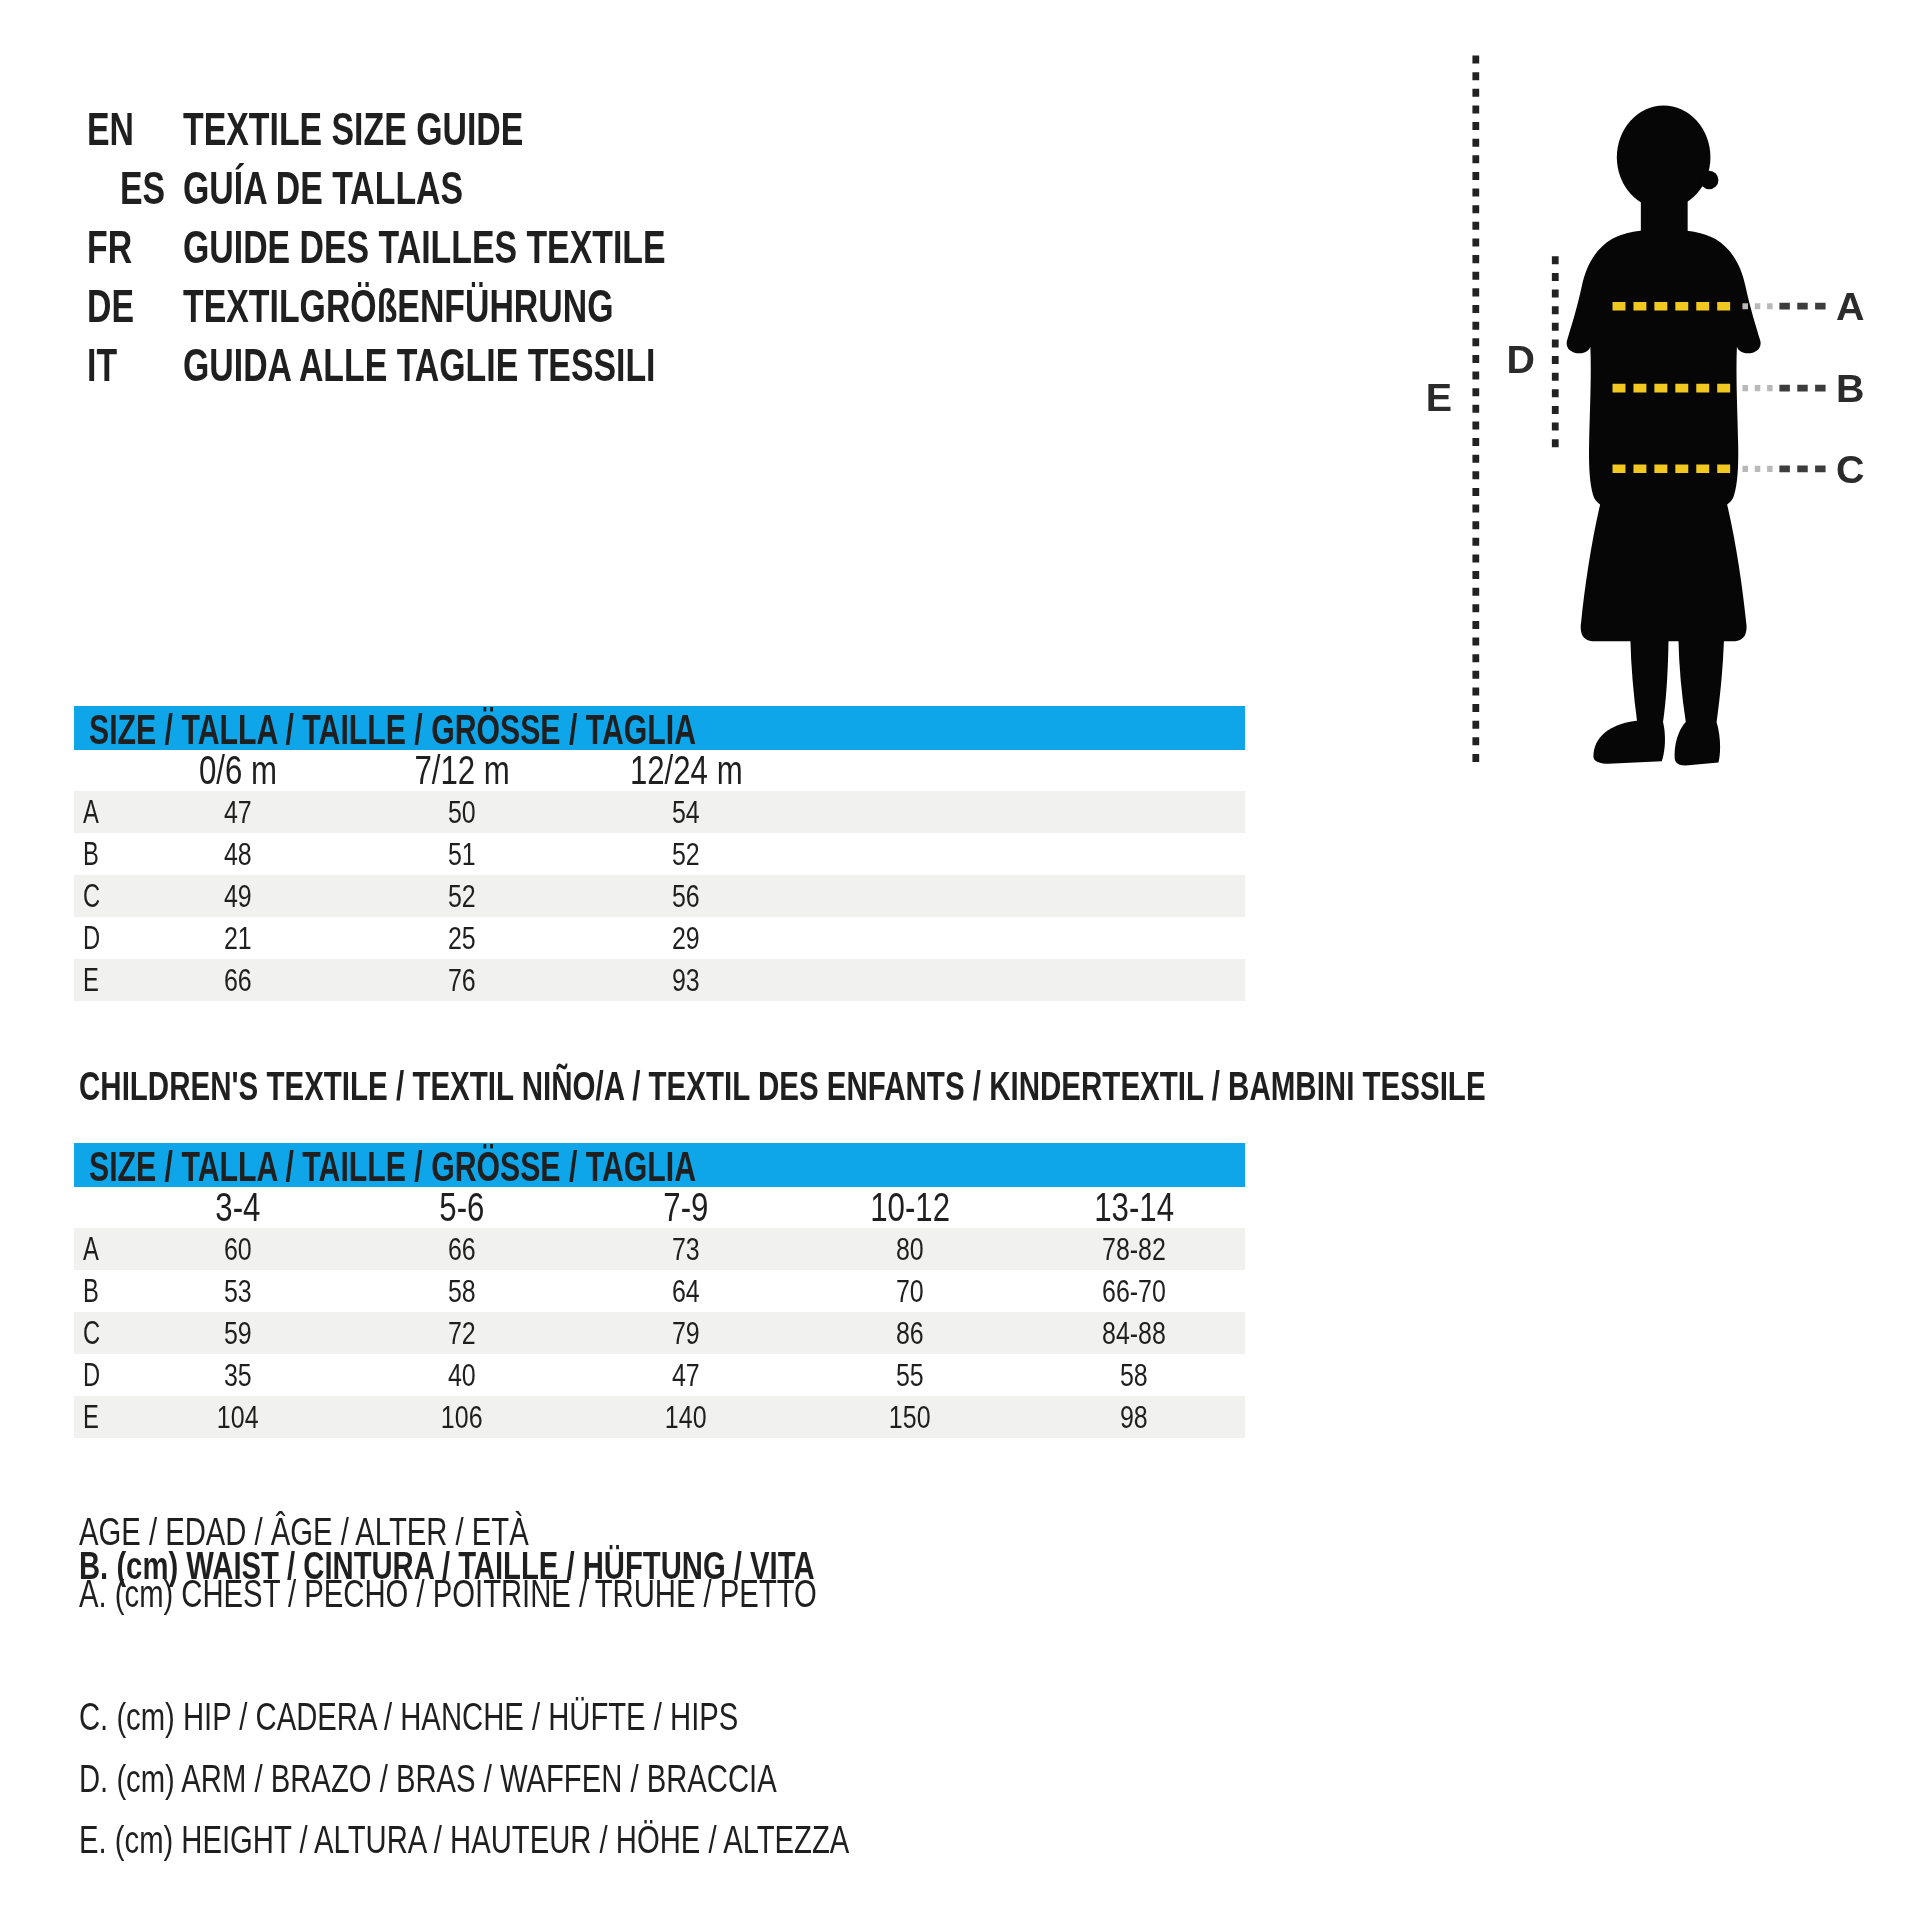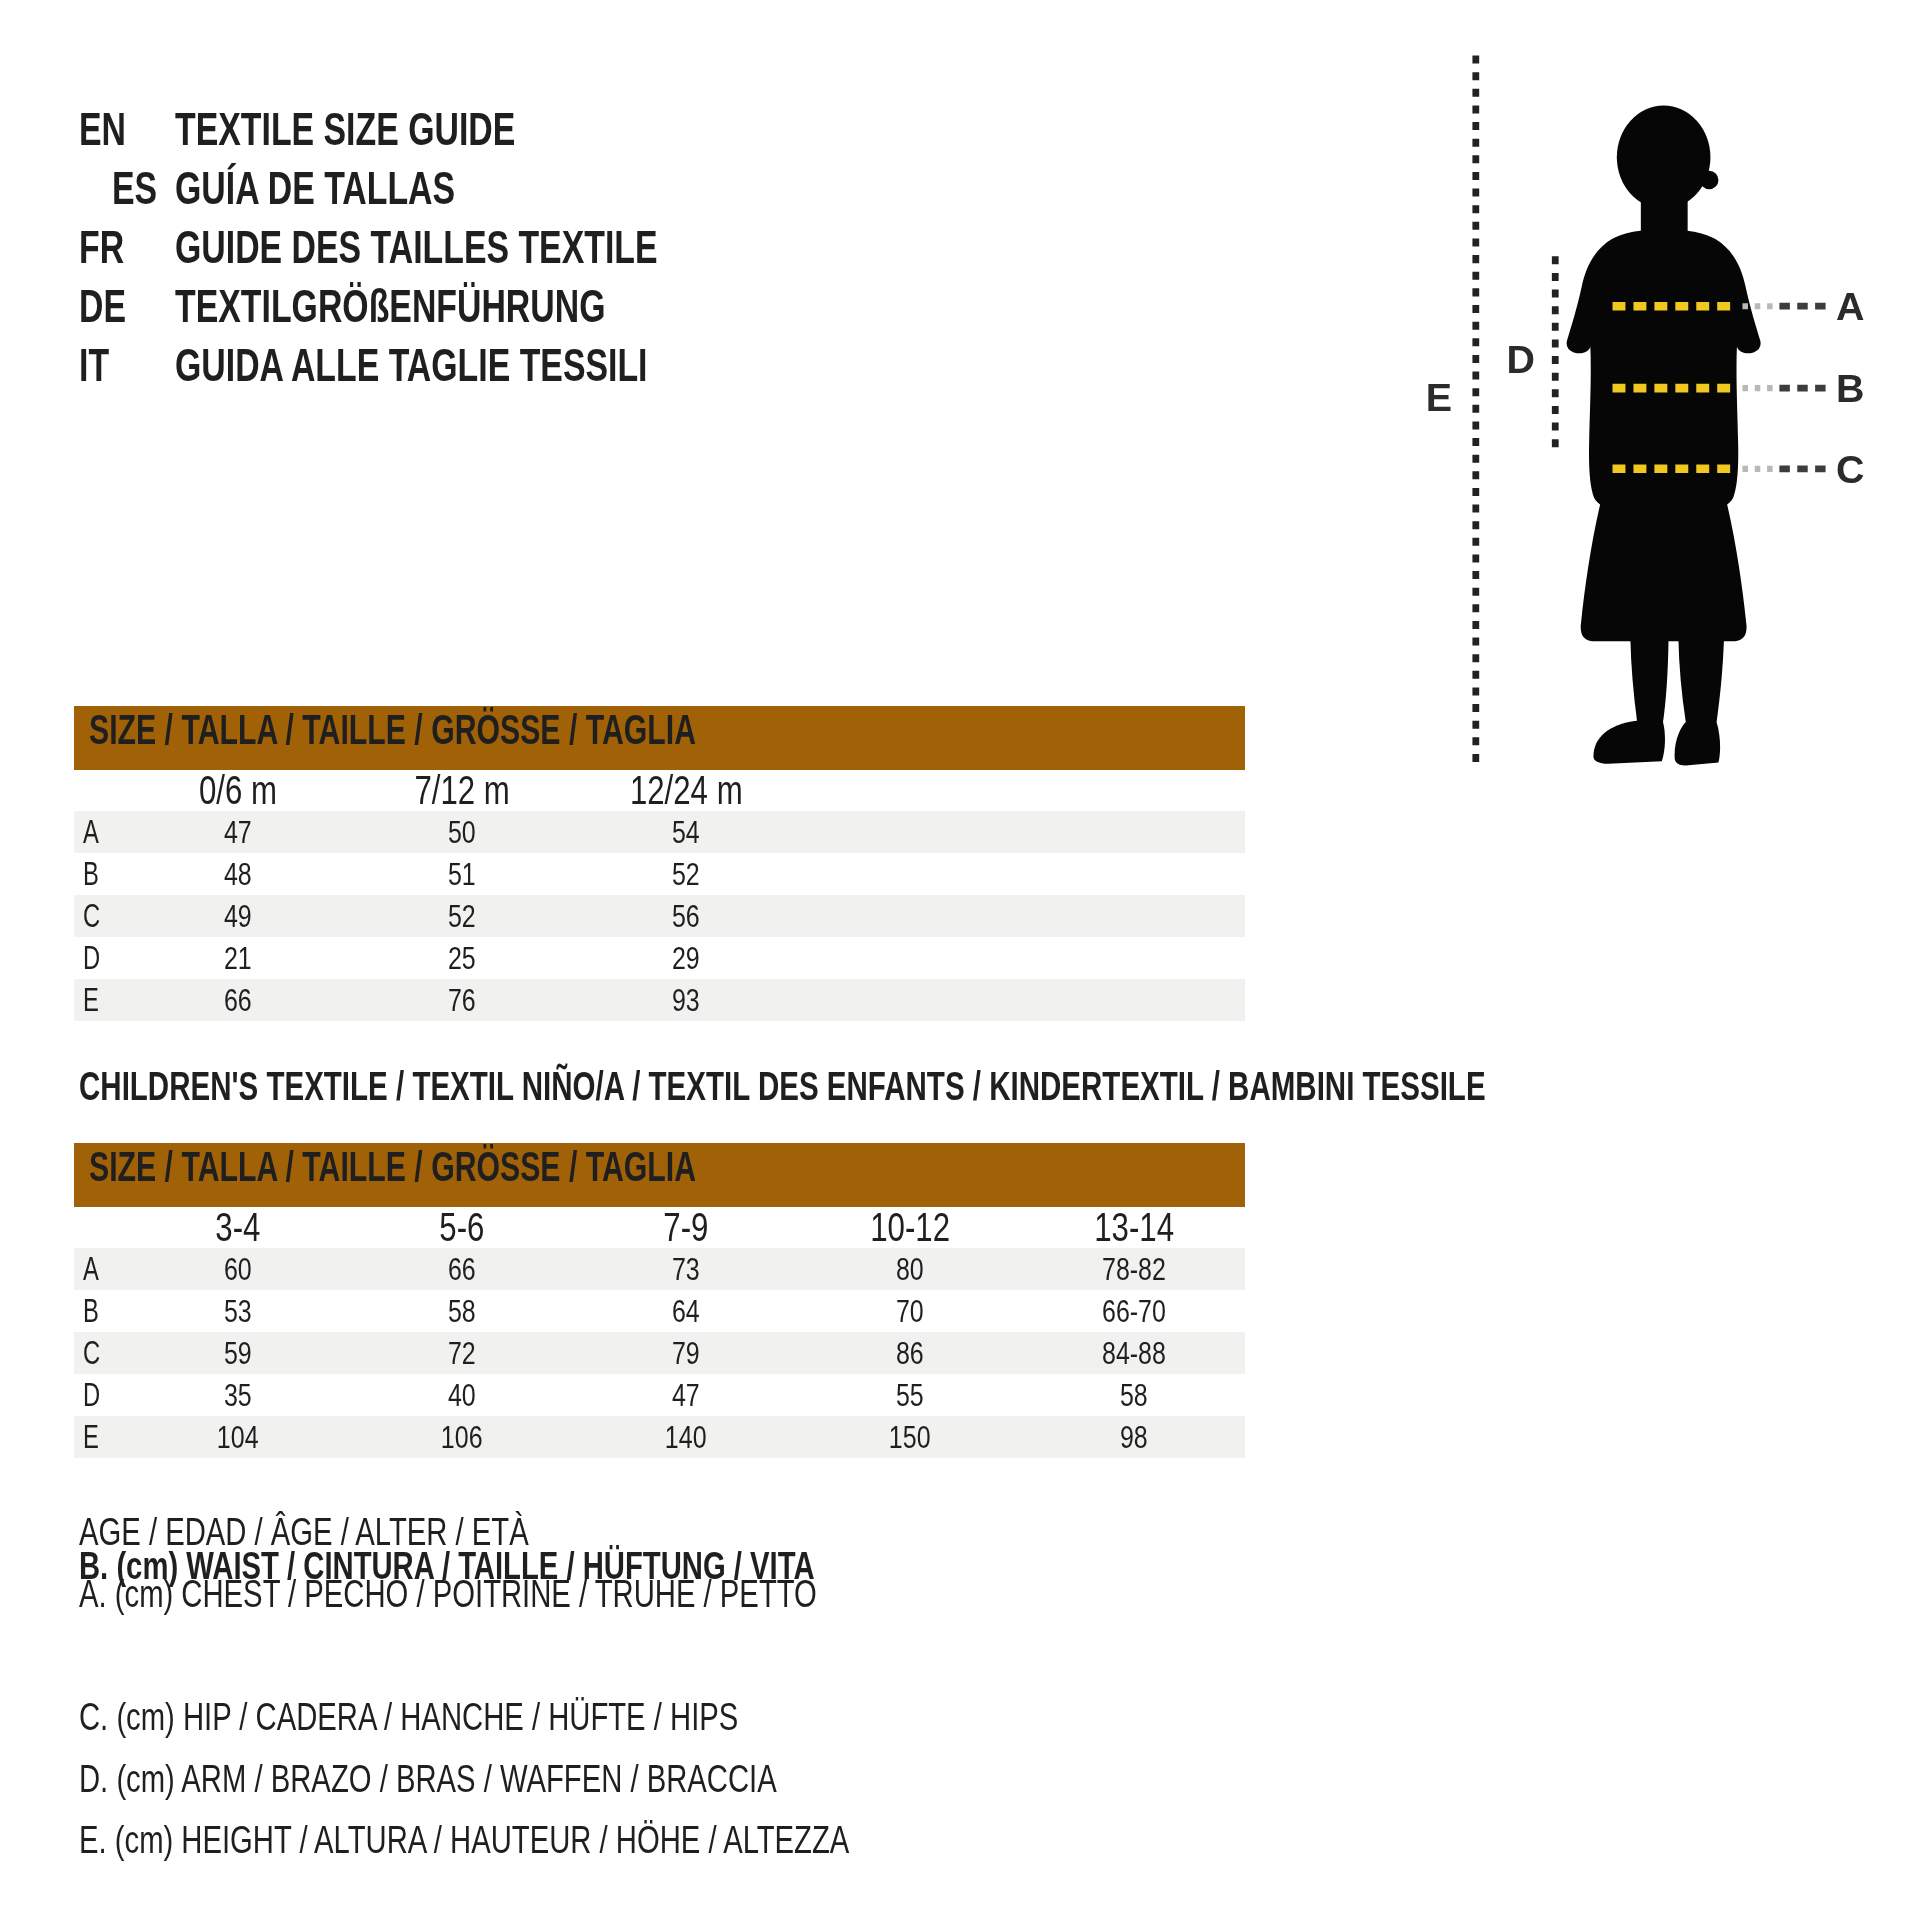--- a/index.html
+++ b/index.html
@@ -2,26 +2,26 @@
 <html style="font-size:10px"><head>
 <meta charset="utf-8">
 <style>
   html,body{margin:0;padding:0;background:#ffffff;}
   .canvas{position:relative;width:1926px;height:1926px;background:#fff;overflow:hidden;
           font-family:"Liberation Sans","DejaVu Sans",sans-serif;color:#1f1f1f;}
   .cx{display:inline-block;transform:scaleX(0.72);transform-origin:0 50%;white-space:nowrap;}
   .cxc{display:inline-block;transform:scaleX(0.78);transform-origin:50% 50%;white-space:nowrap;}
   
   .lang-row{position:absolute;left:79px;height:59px;line-height:59px;font-weight:bold;font-size:47px;}
-  .lang-code{display:inline-block;width:96px;vertical-align:top;}
+  .lang-code{display:inline-block;width:96px;vertical-align:top;margin-left:8px;}
   
   .sec-title{position:absolute;left:79px;font-weight:bold;font-size:41px;line-height:41px;}
   
   .size-table{position:absolute;left:74px;width:1171px;}
-  .tbar{height:64px;line-height:48px;background:#a16207;font-weight:bold;font-size:42px;padding-left:15.4px;box-sizing:border-box;}
+  .tbar{height:44px;line-height:48px;background:#0ea5e9;font-weight:bold;font-size:42px;padding-left:15.4px;box-sizing:border-box;}
   .thead-row,.trow{display:grid;width:1171px;}
   .t3 .thead-row,.t3 .trow{grid-template-columns:52px 224px 224px 224px;}
   .t5 .thead-row,.t5 .trow{grid-template-columns:52px 224px 224px 224px 224px 224px;}
   .thead-row{height:41px;line-height:41px;font-size:40px;}
   .trow{height:42px;line-height:42px;font-size:32px;}
   .trows .trow:nth-child(odd){background:#f1f1f0;}
   .tlabel{padding-left:9.2px;font-size:33px;}
   .tcell{text-align:center;}
   
   .legend-line{position:absolute;left:79px;height:43px;line-height:43px;font-size:39px;}

